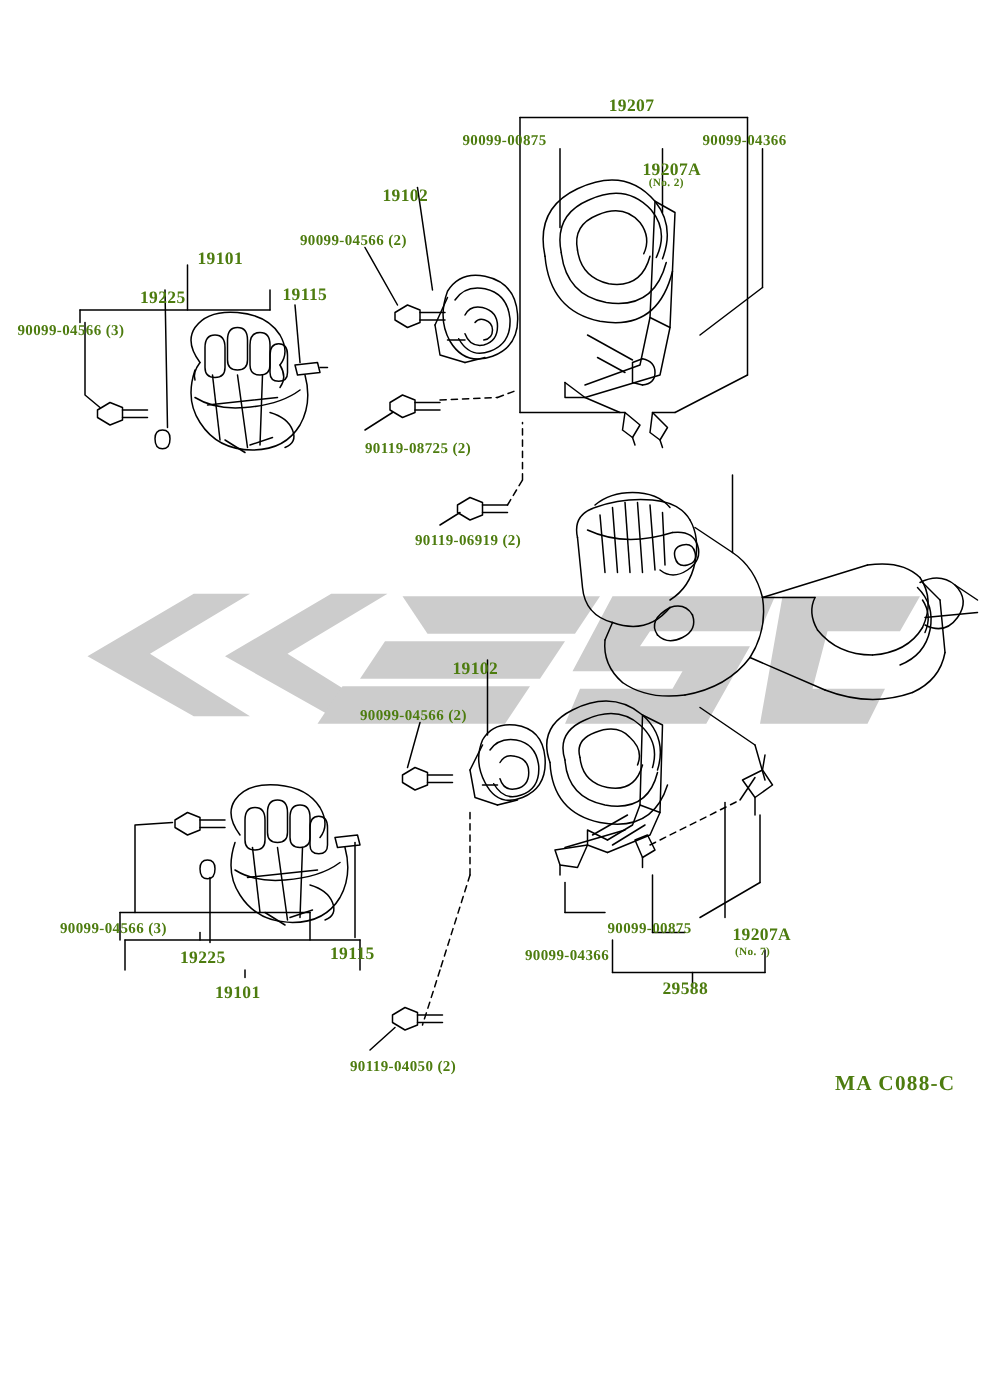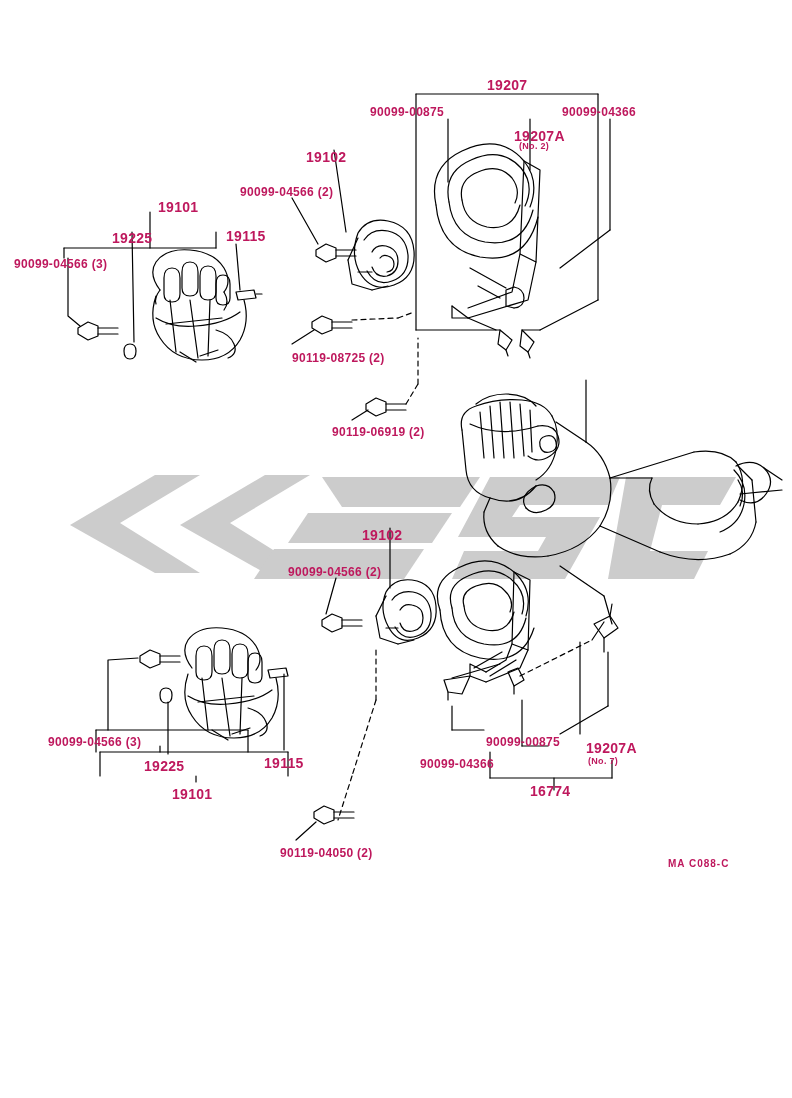--- a/index.html
+++ b/index.html
@@ -21,37 +21,37 @@
   }
   .layer {
     position: absolute;
     left: 0;
     top: 0;
     width: 792px;
     height: 1098px;
   }
   .label {
     position: absolute;
-    font-family: Liberation Sans, sans-serif;
+    font-family: Liberation Serif, serif;
     font-size: 12px;
     font-weight: bold;
-    color: #be185d;
+    color: #4d7c0f;
     white-space: nowrap;
     letter-spacing: 0.3px;
     line-height: 1.1;
   }
   .label.big {
     font-size: 14px;
   }
   .label.sub {
     font-size: 9px;
     font-weight: bold;
   }
   .label.code {
-    font-size: 10px;
+    font-size: 17px;
     letter-spacing: 1px;
   }
   .wm {
     position: absolute;
     left: 60px;
     top: 455px;
     width: 680px;
     height: 140px;
     pointer-events: none;
   }
@@ -332,18 +332,18 @@
       <div class="label big" style="left: 362px; top: 528px;">19102</div>
       <div class="label" style="left: 288px; top: 566px;">90099-04566 (2)</div>
       <div class="label" style="left: 48px; top: 736px;">90099-04566 (3)</div>
       <div class="label big" style="left: 144px; top: 759px;">19225</div>
       <div class="label big" style="left: 264px; top: 756px;">19115</div>
       <div class="label big" style="left: 172px; top: 787px;">19101</div>
       <div class="label" style="left: 486px; top: 736px;">90099-00875</div>
       <div class="label big" style="left: 586px; top: 741px;">19207A</div>
       <div class="label sub" style="left: 588px; top: 757px;">(No. 7)</div>
       <div class="label" style="left: 420px; top: 758px;">90099-04366</div>
-      <div class="label big" style="left: 530px; top: 784px;">16774</div>
+      <div class="label big" style="left: 530px; top: 784px;">29588</div>
       <div class="label" style="left: 280px; top: 847px;">90119-04050 (2)</div>
       <div class="label code" style="left: 668px; top: 858px;">MA C088-C</div>
     </div>
 
 </div>
 
 </body></html>

